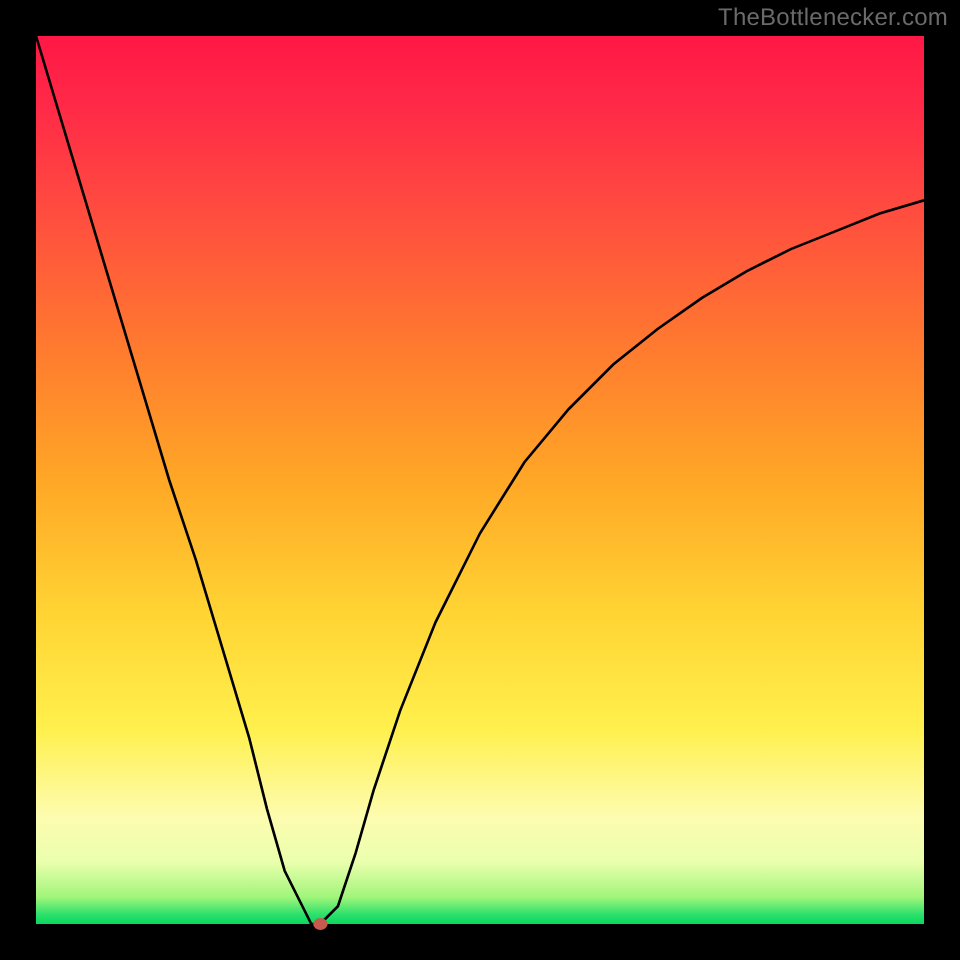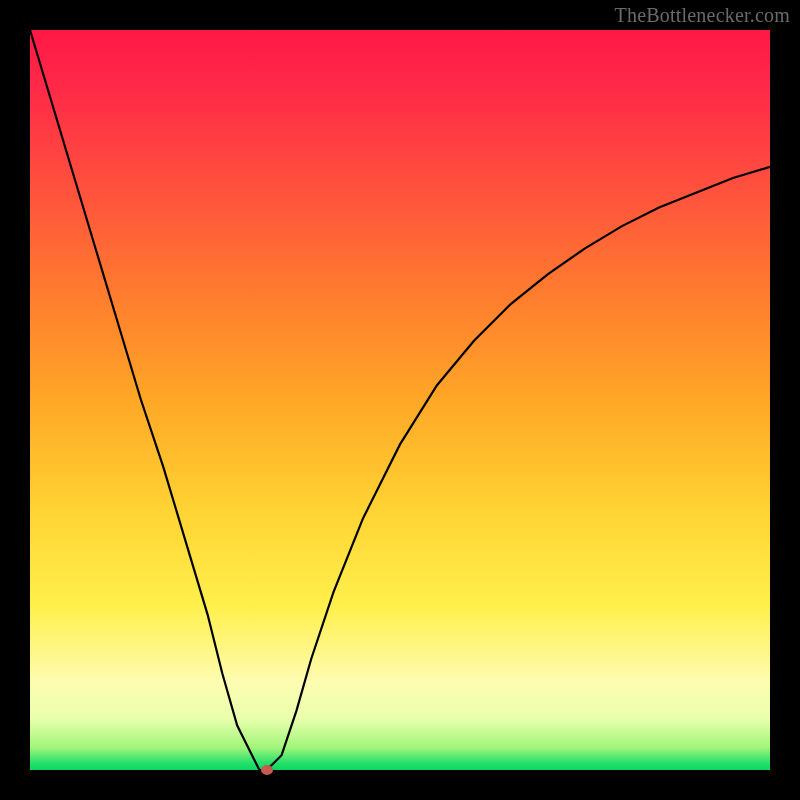--- a/index.html
+++ b/index.html
@@ -43,21 +43,20 @@
     );
   }
   .credit {
     position: absolute;
     top: 4px;
     right: 10px;
     color: #6a6a6a;
     font-size: 20px;
     letter-spacing: 0.2px;
     font-weight: 500;
-    font-family: Liberation Serif, serif;
   }
   svg.curve {
     position: absolute;
     left: 0;
     top: 0;
     width: 740px;
     height: 740px;
   }
   .marker {
     position: absolute;

